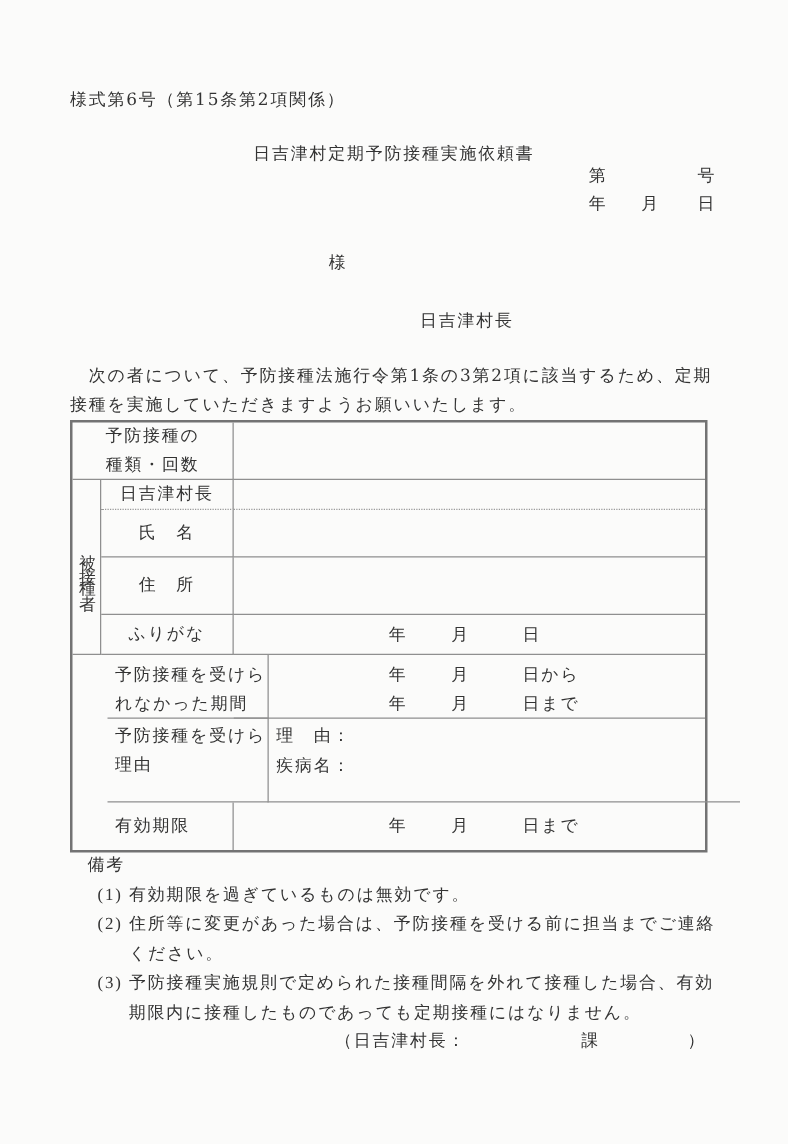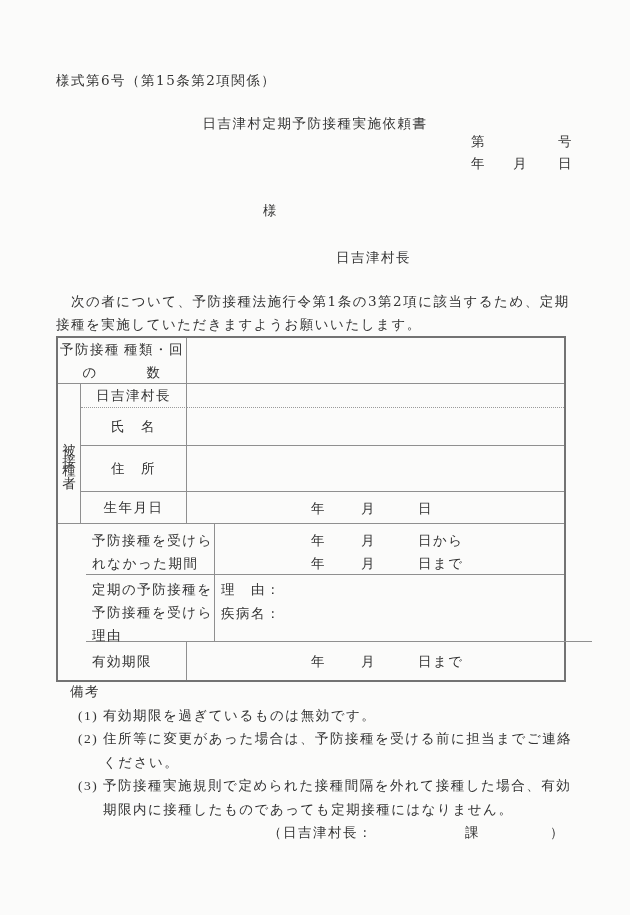--- a/index.html
+++ b/index.html
@@ -19,21 +19,21 @@
   .form-table{
     position:absolute;left:56px;top:336px;width:510px;height:346px;
     border:2px solid #737373;box-sizing:border-box;background:transparent;
   }
   .cell{position:absolute;box-sizing:border-box;}
   .br{border-right:1px solid #8f8f8f;}
   .bb{border-bottom:1px solid #8f8f8f;}
   .bb-dot{border-bottom:1px dotted #9a9a9a;}
   .lbl-center{display:flex;align-items:center;justify-content:center;text-align:center;}
   .lbl-left{padding-left:6px;margin-left:28px;}
-  .two-line{flex-direction:row;line-height:23px;}
+  .two-line{flex-direction:column;line-height:23px;}
   .vert{
     display:flex;align-items:center;justify-content:center;
   }
   .vert span{
     writing-mode:vertical-rl;text-orientation:upright;
     letter-spacing:11px;line-height:23px;
   }
   .ymd-row{position:relative;height:23px;line-height:23px;}
   .ymd-row .y{position:absolute;left:124px;}
   .ymd-row .m{position:absolute;left:174px;}
@@ -86,21 +86,21 @@
 
   <div class="cell br bb-dot lbl-center" style="left:23px;top:46px;width:106px;height:24px">日吉津村長</div>
   <div class="cell bb-dot" style="left:129px;top:46px;width:377px;height:24px"></div>
 
   <div class="cell br bb lbl-center" style="left:23px;top:70px;width:106px;height:38px">氏　名</div>
   <div class="cell bb" style="left:129px;top:70px;width:377px;height:38px"></div>
 
   <div class="cell br bb lbl-center" style="left:23px;top:108px;width:106px;height:46px">住　所</div>
   <div class="cell bb" style="left:129px;top:108px;width:377px;height:46px"></div>
 
-  <div class="cell br bb lbl-center" style="left:23px;top:154px;width:106px;height:32px">生年月日</div>
+  <div class="cell br bb lbl-center" style="left:23px;top:154px;width:106px;height:32px">ふりがな</div>
   <div class="cell bb" style="left:129px;top:154px;width:377px;height:32px;padding-top:4.5px">
     <div class="ymd-row">
       <span class="y">年</span>
       <span class="m">月</span>
       <span class="d">日</span>
     </div>
   </div>
 
   <div class="cell br bb lbl-left" style="left:0;top:186px;width:129px;height:51px;padding-top:5px;line-height:23px">
     <div>予防接種を受けら</div>
@@ -113,21 +113,20 @@
       <span class="d">日から</span>
     </div>
     <div class="ymd-row">
       <span class="y">年</span>
       <span class="m">月</span>
       <span class="d">日まで</span>
     </div>
   </div>
 
   <div class="cell br bb lbl-left" style="left:0;top:237px;width:129px;height:67px;padding-top:3px;line-height:23px">
-    <div>定期の予防接種を</div>
     <div>予防接種を受けら</div>
     <div>理由</div>
   </div>
   <div class="cell bb lbl-left" style="left:129px;top:237px;width:377px;height:67px;padding-top:3px;line-height:23.5px">
     <div>
       <span>理　由：</span>
       <span></span>
     </div>
     <div>
       <span>疾病名：</span>

